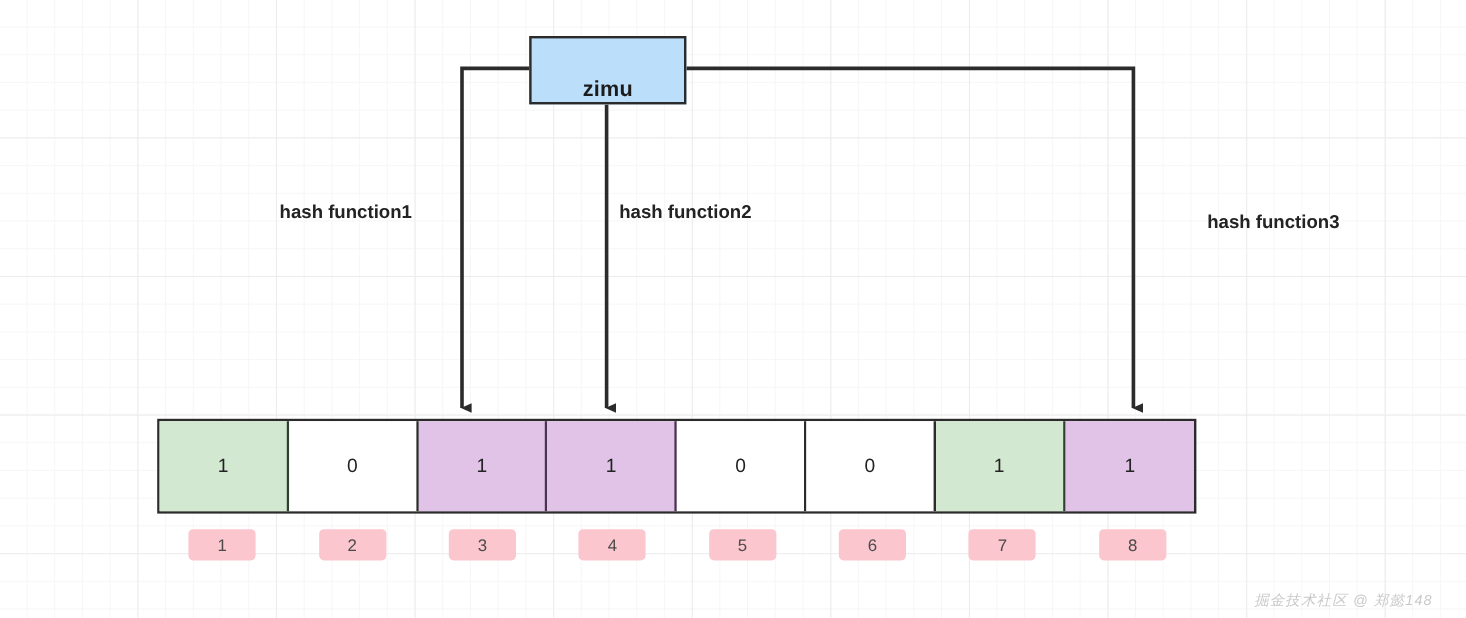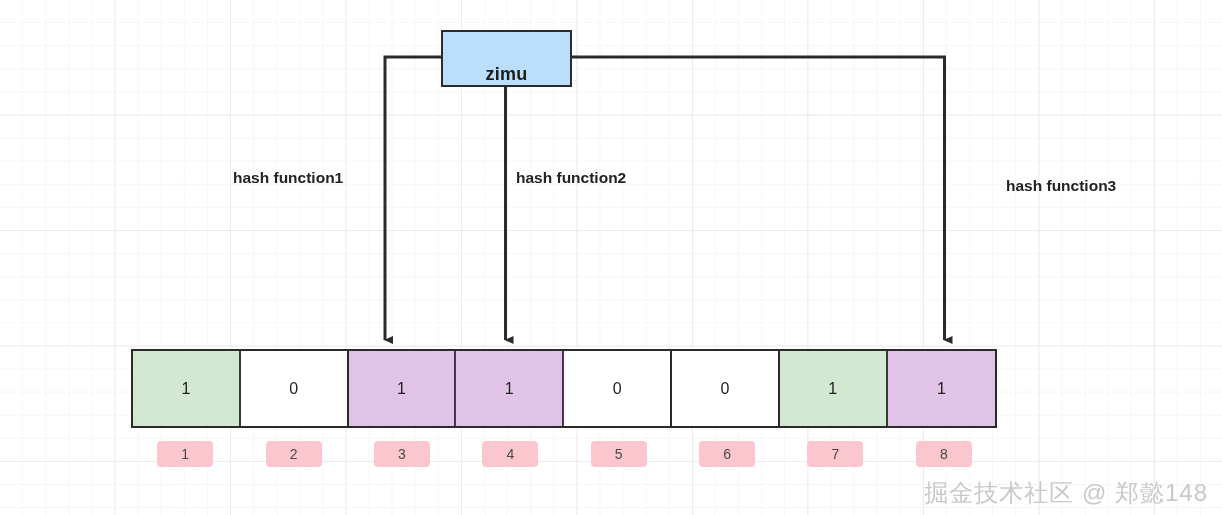--- a/index.html
+++ b/index.html
@@ -131,26 +131,27 @@
     height: 26px;
     border-radius: 4px;
     display: flex;
     align-items: center;
     justify-content: center;
   }
 
   
   #watermark {
     position: absolute;
-    right: 14px;
+    right: 28px;
     bottom: 6px;
-    font-size: 24px;
+    font-size: 12px;
     color: #c9c9c9;
     white-space: nowrap;
     letter-spacing: 1px;
+    font-style: italic;
   }
 </style>
 </head>
 <body>
 
 <div id="canvas">
 
   <svg id="wires" viewBox="0 0 1222 515" width="1222" height="515">
     <defs>
       <marker id="arrowhead" markerWidth="9" markerHeight="9" refX="4" refY="8" orient="auto" markerUnits="userSpaceOnUse">

